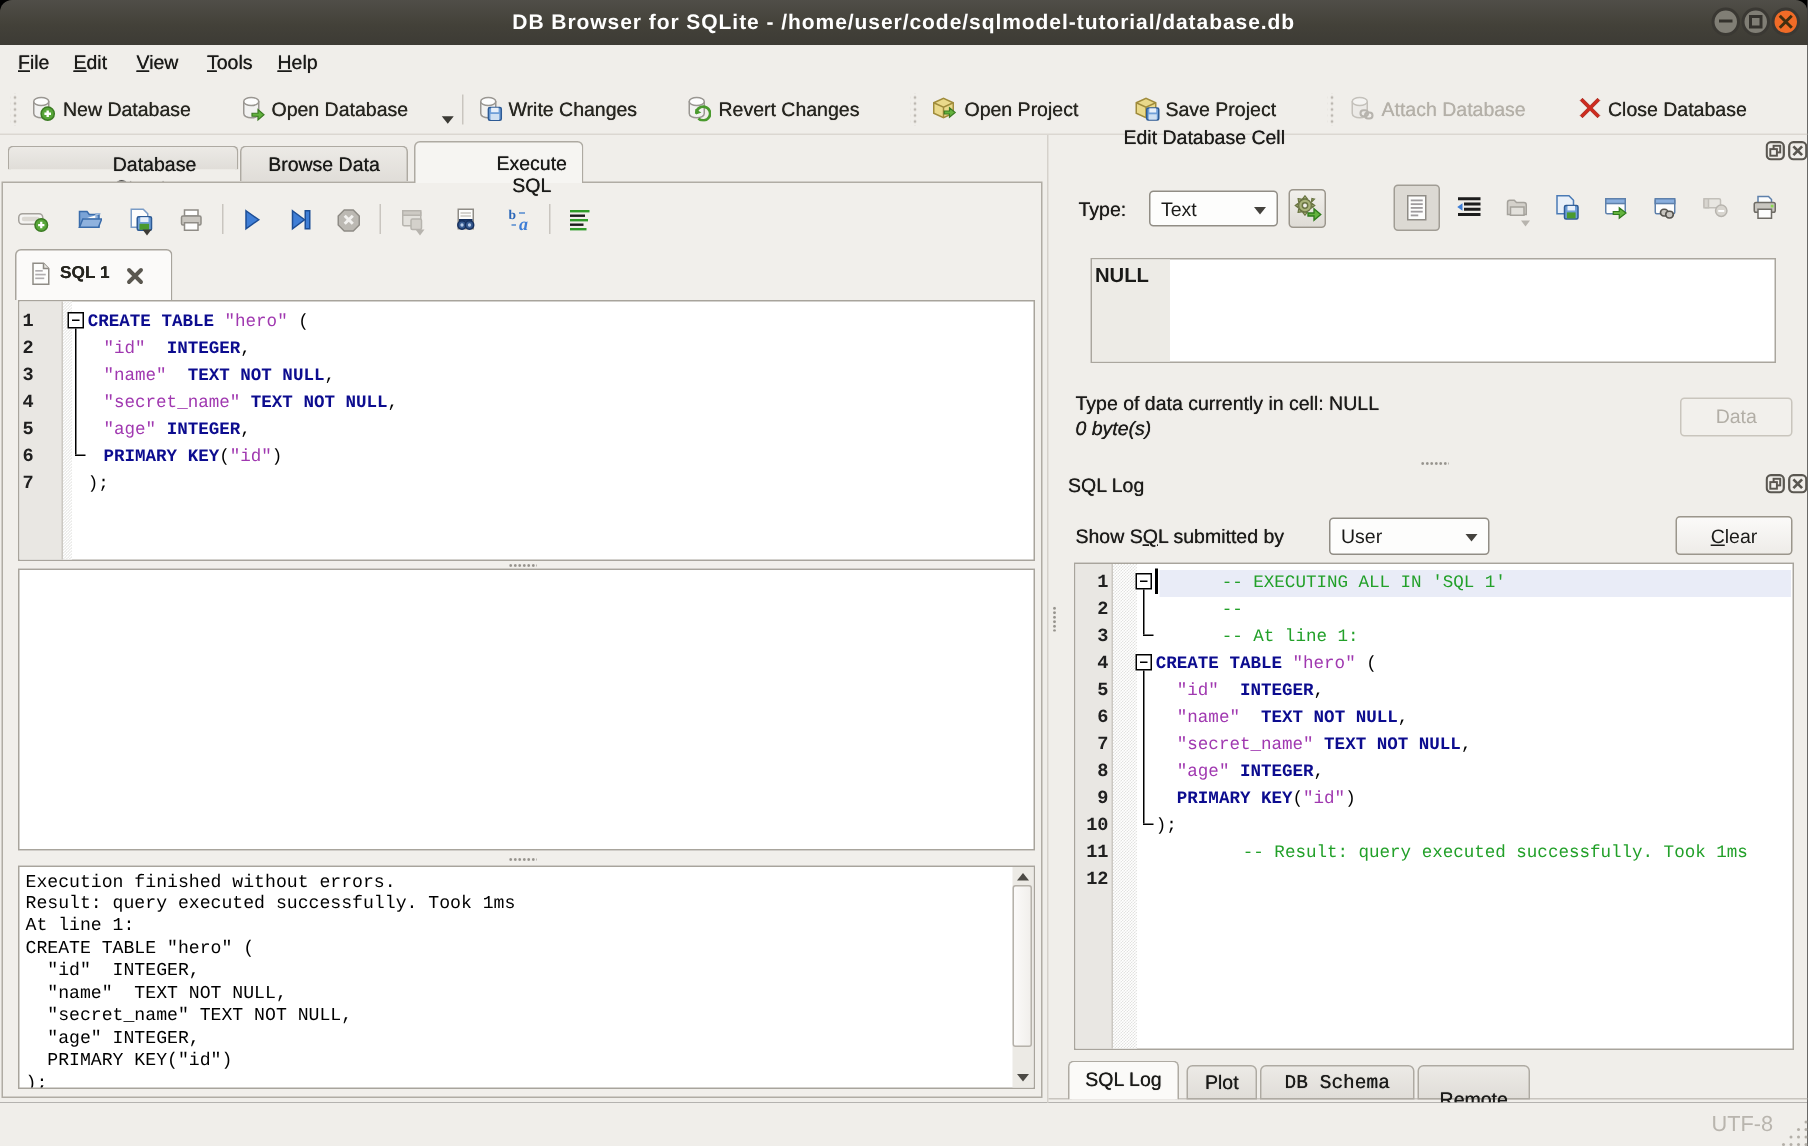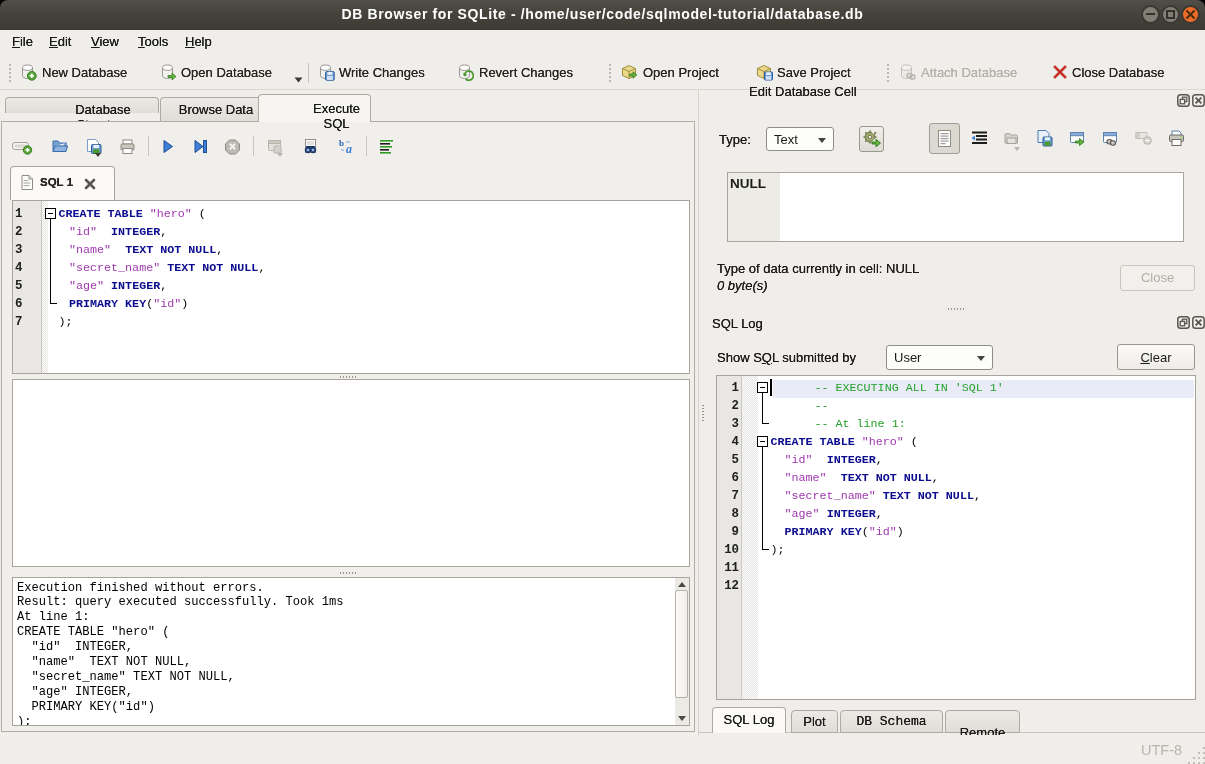--- a/index.html
+++ b/index.html
@@ -187,21 +187,21 @@
 <span class="tlabel abs" style="left:777px">Save Project</span>
 <span class="tlabel dis abs" style="left:921px">Attach Database</span>
 <span class="tlabel abs" style="left:1072px">Close Database</span>
 <div class="tsep abs" style="left:308px"></div>
 <div class="grip abs" style="left:607px"></div>
 <div class="grip abs" style="left:885px"></div>
 
 <div id="tabpane" class="abs"></div>
 <div class="mtab abs" style="left:5px;  top:97px; width:154px; height:16px;padding-left:42px;">Database Structure</div>
 <div class="mtab abs" style="left:160px;top:97px; width:112px; height:24px;">Browse Data</div>
-<div class="mtab active abs" style="left:258px;top:94px; width:113px; height:28px;padding-left:44px;">Execute SQL</div>
+<div class="mtab active abs" style="left:276px;top:94px; width:113px; height:28px;padding-left:44px;">Execute SQL</div>
 
 <div id="ed-icons">
 
   <svg class="abs" style="left:11px;top:138px" width="22" height="17" viewBox="0 0 22 17">
     <rect x="1.5" y="4.5" width="16" height="7" rx="2.5" fill="#f5f4f2" stroke="#a5a29c"></rect>
     <rect x="3.5" y="6.5" width="12" height="3" rx="1.5" fill="#dbd8d2"></rect>
     <circle cx="16.5" cy="12" r="4.2" fill="#57a639" stroke="#3c7b24"></circle>
     <path d="M16.5 9.9 v4.2 M14.4 12 h4.2" stroke="#fff" stroke-width="1.5"></path>
   </svg>
 
@@ -351,21 +351,21 @@
     <rect x="5.4" y="3.2" width="4.4" height="4.4" fill="none" stroke="#5a5751" stroke-width="1.3"></rect>
     <rect x="3.2" y="5.4" width="4.4" height="4.4" fill="#f2f1ee" stroke="#5a5751" stroke-width="1.3"></rect>
   </svg>
   <svg class="abs" style="left:1191.5px;top:94px" width="13" height="13" viewBox="0 0 13 13">
     <rect x="0.8" y="0.8" width="11.4" height="11.4" rx="2.8" fill="none" stroke="#5a5751" stroke-width="1.5"></rect>
     <path d="M3.6 3.6 L9.4 9.4 M9.4 3.6 L3.6 9.4" stroke="#5a5751" stroke-width="1.8"></path>
   </svg>
 </div>
 
 <div class="dockhdr abs" style="left:719px; top:132px;">Type:</div>
-<div class="combo abs" style="left:766px; top:127px; width:68px; height:24px;">
+<div class="combo abs" style="left:766px; top:127px; width:86px; height:24px;">
   <span class="txt">Text</span>
     <span class="arr"></span>
 </div>
 <div id="mode-icons">
 
   <div class="abs" style="left:859px;top:126px;width:25px;height:26px;background:linear-gradient(#f2f0ec,#dedbd5);border:1px solid #9b968c;border-radius:3px;"></div>
   <svg class="abs" style="left:862px;top:129px" width="20" height="20" viewBox="0 0 20 20">
     <g fill="#a9b37a" stroke="#6b7544" stroke-width="0.8">
       <path d="M8 1.5 l1.5 2 h-3 z M8 14.5 l1.5-2 h-3 z M1.5 8 l2-1.5 v3 z M14.5 8 l-2-1.5 v3 z M3.4 3.4 l2.5 0.4 -2.1 2.1 z M12.6 3.4 l-0.4 2.5 2.1-2.1 z M3.4 12.6 l2.5-0.4 -2.1-2.1 z"></path>
       <circle cx="8" cy="8" r="4.2"></circle>
@@ -438,21 +438,21 @@
 </div>
 
 <div class="frame abs" style="left:727px; top:172px; width:457px; height:70px; border-color:#aaa69e;">
   <div style="position:absolute; left:0; top:0; width:52px; height:68px; background:#edebe6;"></div>
   <div style="position:absolute; left:2px; top:3px; font-size:13.5px; font-weight:bold; color:#1a1a18;">NULL</div>
 </div>
 
 <div class="dockhdr abs" style="left:717px; top:261px;">Type of data currently in cell: NULL</div>
 <div class="dockhdr abs" style="left:717px; top:278px;font-style:italic;">0 byte(s)</div>
 <div class="pbtn abs" style="left:1120px; top:265px; width:75px; height:26px; color:#b2aea6;
-     background:#f2f0ec; border-color:#c9c5bd; padding-top:4px;">Close</div>
+     background:#f2f0ec; border-color:#c9c5bd; padding-top:4px;">Data</div>
 
 <div class="dots-h abs" style="left:947px; top:308px;"></div>
 
 <div class="dockhdr abs" style="left:712px; top:316px;">SQL Log</div>
 <div id="hdr-icons-2">
   <svg class="abs" style="left:1177px;top:316px" width="13" height="13" viewBox="0 0 13 13">
     <rect x="0.8" y="0.8" width="11.4" height="11.4" rx="2.8" fill="none" stroke="#5a5751" stroke-width="1.5"></rect>
     <rect x="5.4" y="3.2" width="4.4" height="4.4" fill="none" stroke="#5a5751" stroke-width="1.3"></rect>
     <rect x="3.2" y="5.4" width="4.4" height="4.4" fill="#f2f1ee" stroke="#5a5751" stroke-width="1.3"></rect>
   </svg>
@@ -479,21 +479,21 @@
   <div class="codeline abs" style="left:770.5px; top:378.5px;"><span class="cm">-- EXECUTING ALL IN 'SQL 1'</span>
 <span class="cm">--</span>
 <span class="cm">-- At line 1:</span>
 <span class="kw">CREATE TABLE</span> <span class="idq">"hero"</span> (
   <span class="idq">"id"</span>  <span class="kw">INTEGER</span>,
   <span class="idq">"name"</span>  <span class="kw">TEXT NOT NULL</span>,
   <span class="idq">"secret_name"</span> <span class="kw">TEXT NOT NULL</span>,
   <span class="idq">"age"</span> <span class="kw">INTEGER</span>,
   <span class="kw">PRIMARY KEY</span>(<span class="idq">"id"</span>)
 );
-  </div>
+  <span class="cm">-- Result: query executed successfully. Took 1ms</span></div>
   <div class="foldbox abs" style="left:757px; top:382px;"></div>
   <div class="foldbox abs" style="left:757px; top:436px;"></div>
   <div class="abs" style="left:762px; top:393px; width:1px; height:30px; background:#000; z-index:4;"></div>
   <div class="abs" style="left:762px; top:423px; width:7px; height:1px; background:#000; z-index:4;"></div>
   <div class="abs" style="left:762px; top:447px; width:1px; height:102px; background:#000; z-index:4;"></div>
   <div class="abs" style="left:762px; top:549px; width:7px; height:1px; background:#000; z-index:4;"></div>
   <div class="abs" style="left:770px; top:378.5px; width:1.5px; height:17px; background:#000; z-index:4;"></div>
 </div>
 
 <div class="abs" style="left:699px; top:732px; width:506px; height:1px; background:#c8c4be;"></div>

